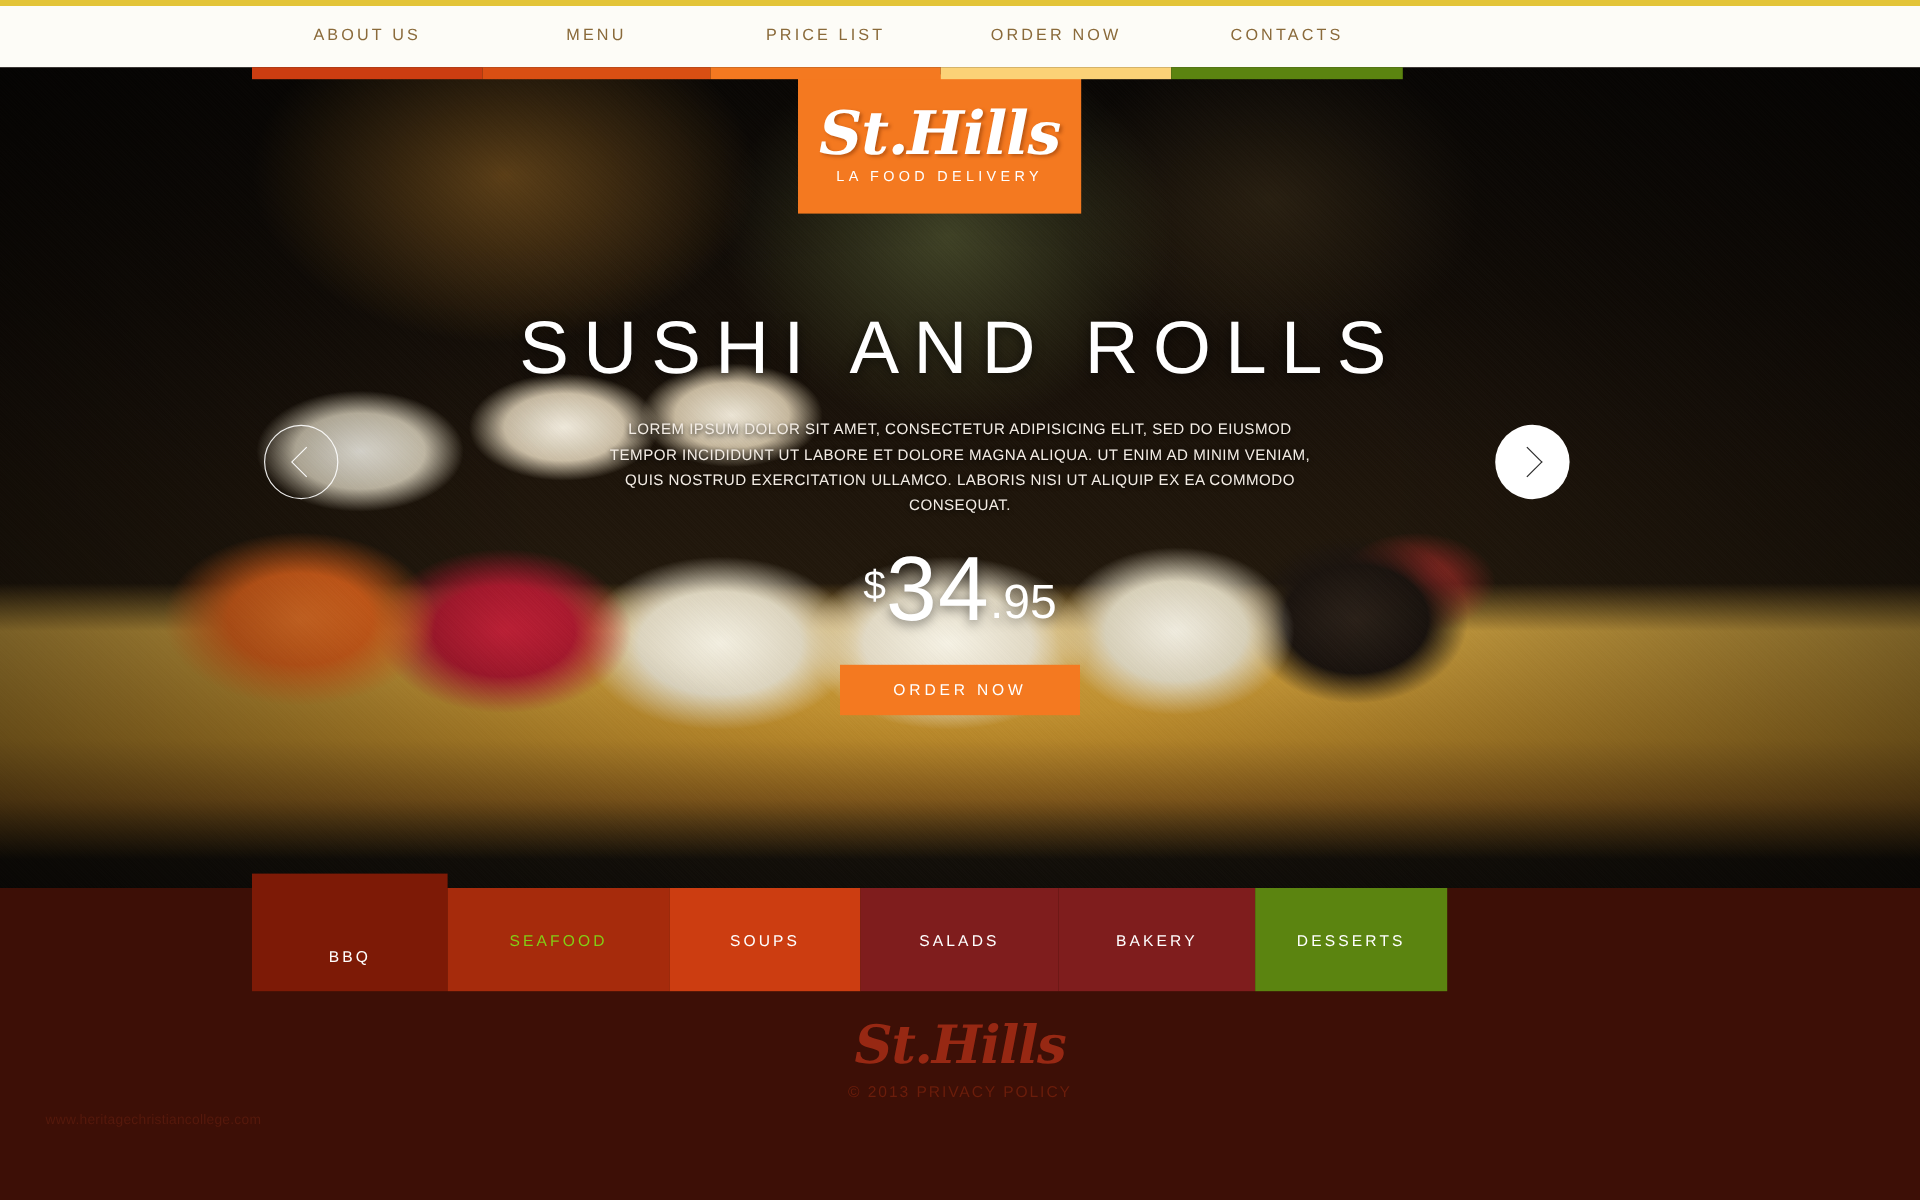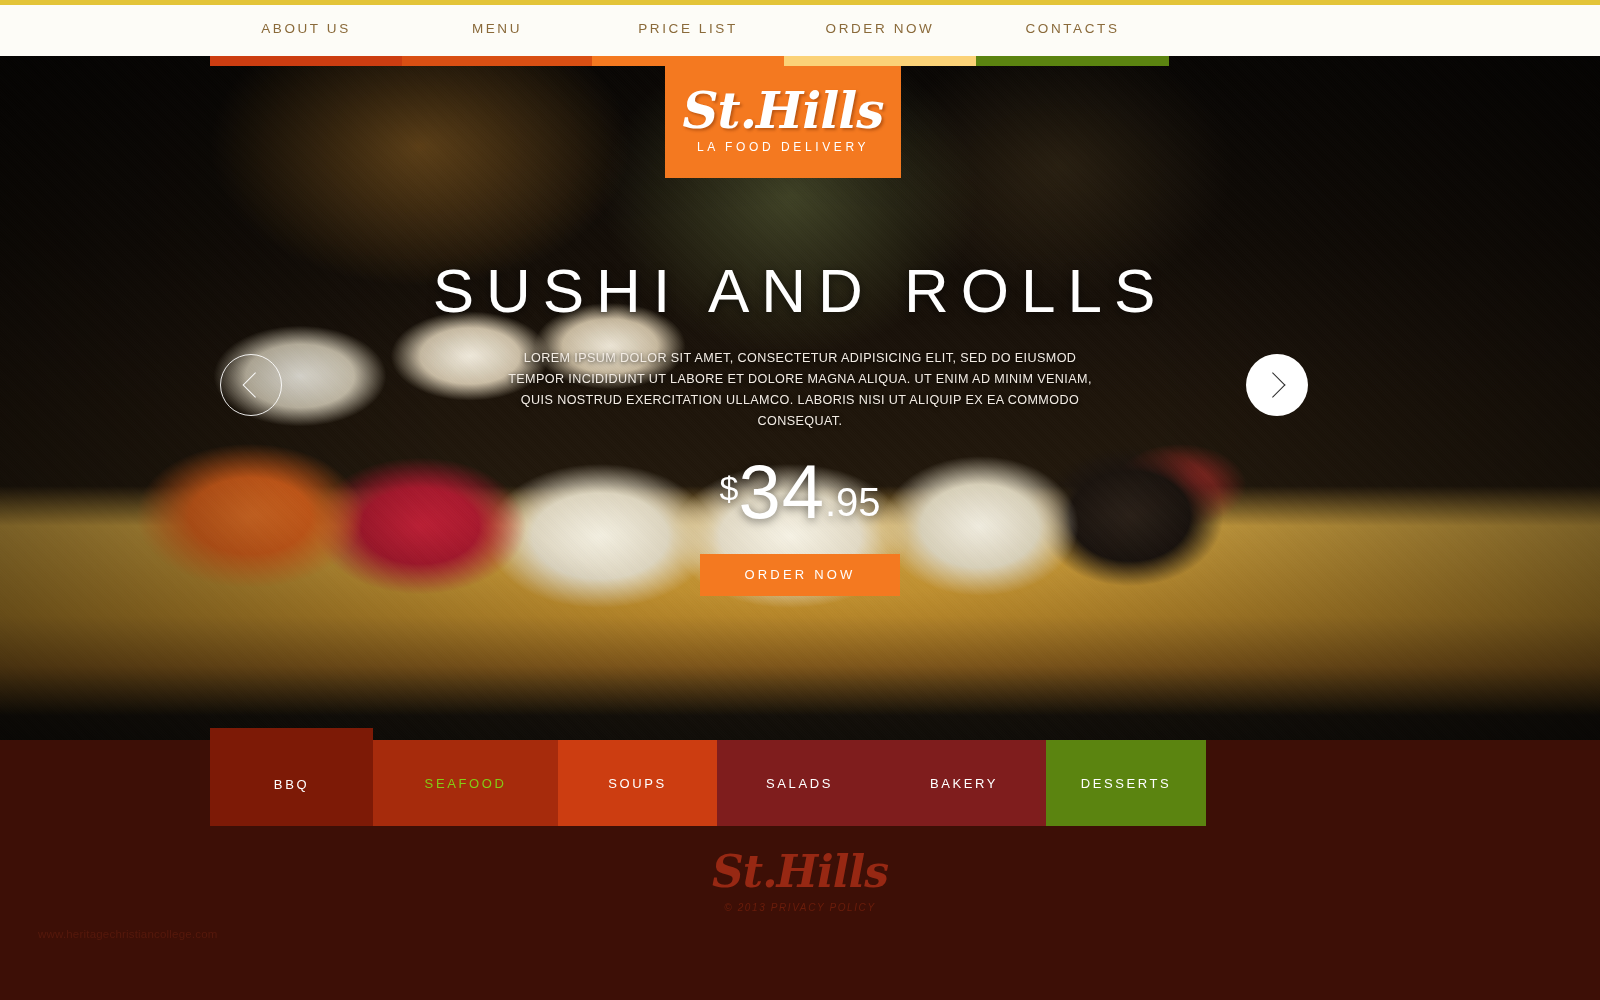--- a/index.html
+++ b/index.html
@@ -232,21 +232,21 @@
     letter-spacing: 2.6px;
     color: #ffffff;
     cursor: pointer;
     user-select: none;
     position: relative;
   }
   .cat.tall {
     height: 98px;
     margin-top: -12px;
     align-items: flex-end;
-    padding-bottom: 34px;
+    padding-bottom: 21px;
   }
 
   
   .footer {
     position: absolute;
     top: 740px; left: 0;
     width: 1600px;
     height: 260px;
     background: #3d0f06;
     z-index: 10;
@@ -262,25 +262,24 @@
     font-style: italic;
     font-weight: bold;
     font-size: 44px;
     color: #9c2a14;
     letter-spacing: -1px;
     line-height: 1;
     opacity: 0.95;
   }
   .footer-copy {
     margin-top: 8px;
-    font-size: 10px;
+    font-size: 13px;
     letter-spacing: 1.6px;
     color: #6b1d0b;
     cursor: pointer;
-    font-style: italic;
   }
   .watermark {
     position: absolute;
     left: 38px; top: 928px;
     font-size: 11.5px;
     color: #56190c;
     letter-spacing: 0.2px;
     z-index: 12;
   }
 </style>

